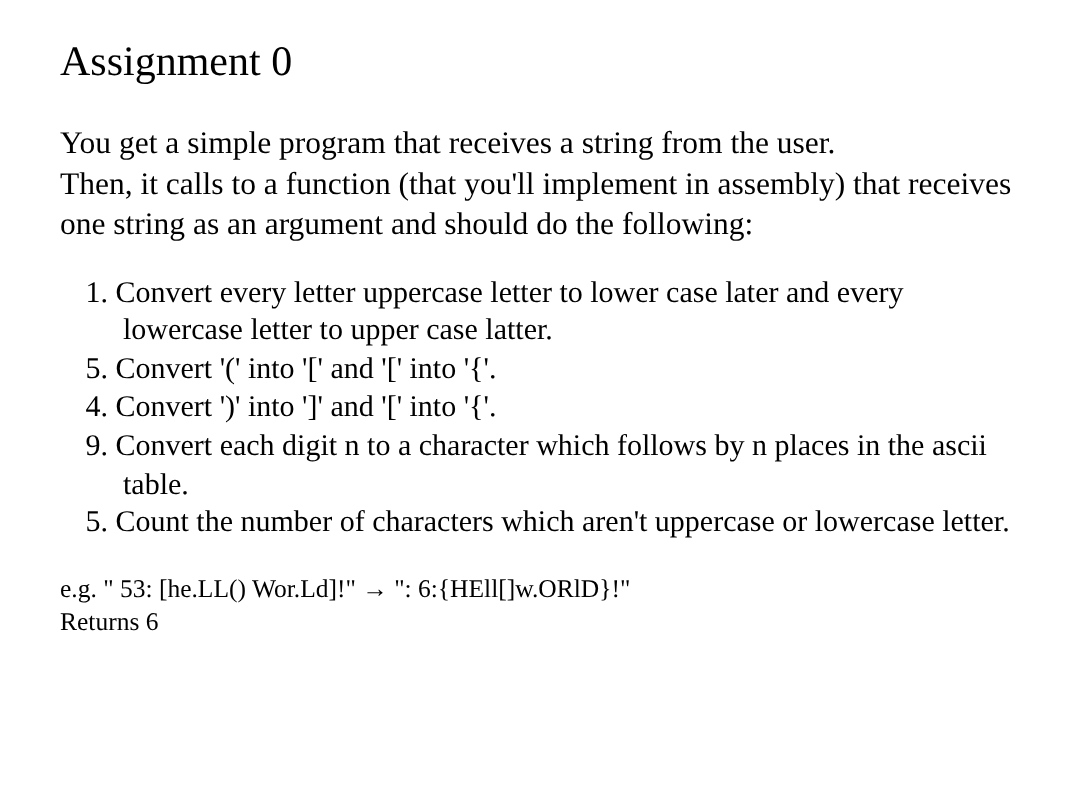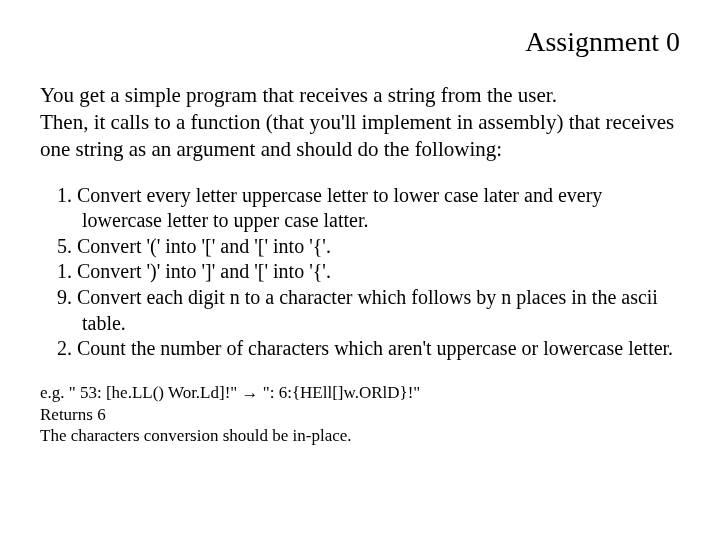--- a/index.html
+++ b/index.html
@@ -10,21 +10,21 @@
     background: #ffffff;
     font-family: "Times New Roman", Times, serif;
     color: #000000;
     overflow: hidden;
   }
   .slide {
     padding: 26px 40px 40px 40px;
     box-sizing: border-box;
   }
   .title {
-    text-align: right;
+    text-align: left;
     font-size: 28px;
     font-weight: normal;
     margin: 0 0 24px 0;
   }
   .intro {
     font-size: 21px;
     line-height: 1.28;
     margin-bottom: 20px;
   }
   .list {
@@ -56,23 +56,22 @@
   <h1 class="title">Assignment 0</h1>
 
   <div class="intro">
     <div>You get a simple program that receives a string from the user.</div>
     <div>Then, it calls to a function (that you'll implement in assembly) that receives one string as an argument and should do the following:</div>
   </div>
 
   <ol class="list">
     <li>1. Convert every letter uppercase letter to lower case later and every  lowercase letter to upper case latter.</li>
     <li>5. Convert '(' into '[' and '[' into '{'.</li>
-    <li>1. Convert ')' into ']' and '[' into '{'.</li>
+    <li>4. Convert ')' into ']' and '[' into '{'.</li>
     <li>9. Convert each digit n to a character which follows by n places in the ascii table.</li>
-    <li>2. Count the number of characters which aren't uppercase or lowercase letter.</li>
+    <li>5. Count the number of characters which aren't uppercase or lowercase letter.</li>
   </ol>
 
   <div class="notes">
     <p>e.g. " 53: [he.LL() Wor.Ld]!" → ": 6:{HEll[]w.ORlD}!"</p>
     <p>Returns 6</p>
-    <p>The characters conversion should be in-place.</p>
   </div>
 </div>
 
 </body></html>

